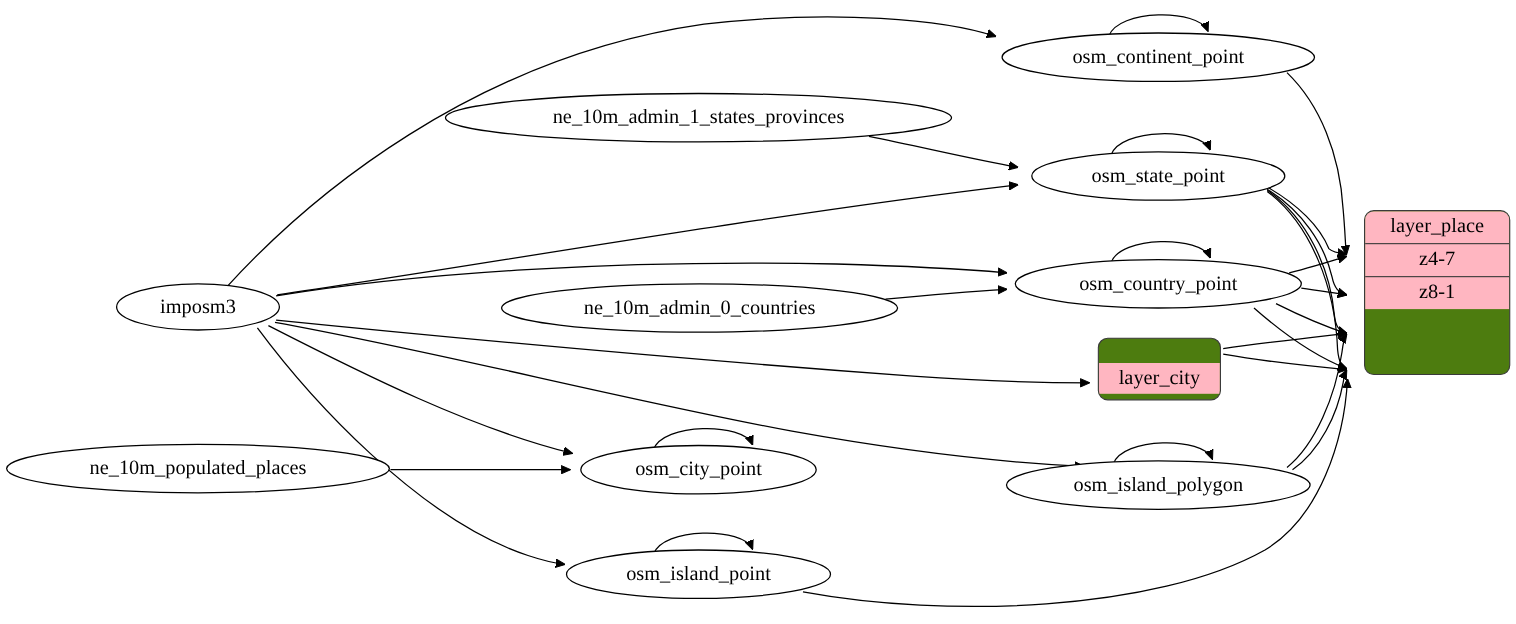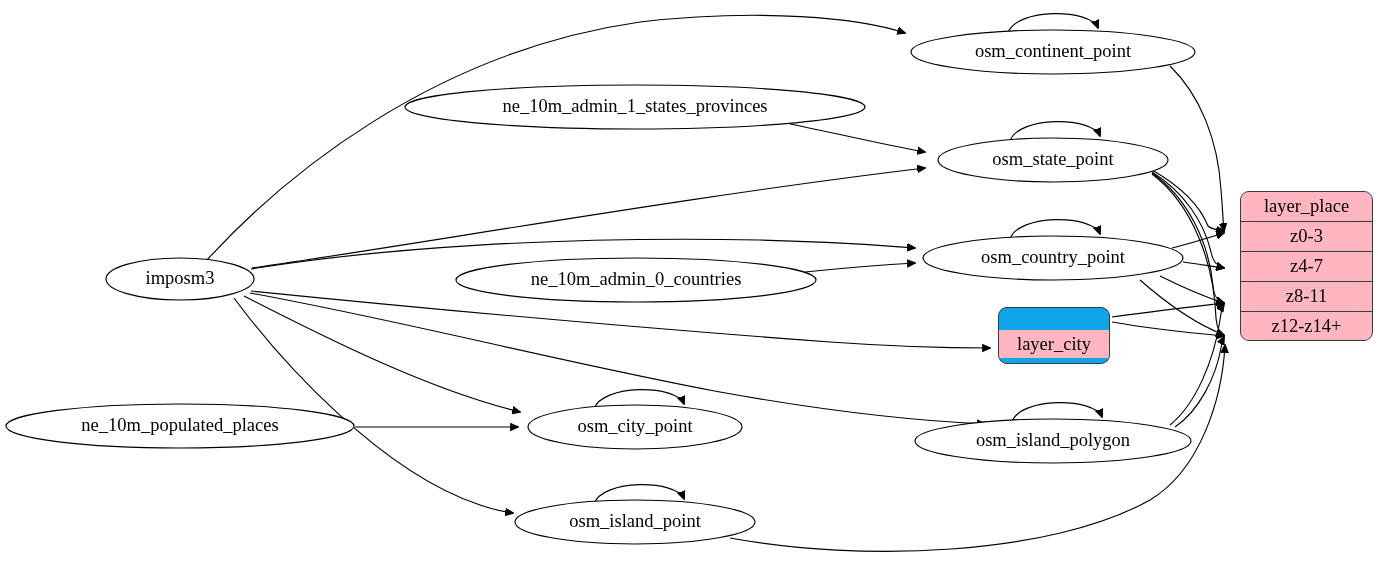--- a/index.html
+++ b/index.html
@@ -41,21 +41,21 @@
   }
   .node-label {
     font-family: "Liberation Serif", "DejaVu Serif", serif;
     font-size: 18.5px;
     fill: #000000;
     text-anchor: middle;
     dominant-baseline: middle;
   }
   .table-node {
     position: absolute;
-    background: #0ea5e9;
+    background: #4d7c0f;
     border: 1.4px solid #3a3a3a;
     border-radius: 9px;
     box-sizing: border-box;
     overflow: hidden;
   }
   .table-cell {
     font-family: "Liberation Serif", "DejaVu Serif", serif;
     font-size: 18.5px;
     color: #000000;
     text-align: center;
@@ -188,19 +188,17 @@
     </g>
   </svg>
 
   <div class="table-node" id="layer-city-node" style="left:998px; top:307px; width:112px; height:57px;">
     <div class="table-cell" style="height:28px;margin-top:22px;">layer_city</div>
     <div class="table-cell" style="height:28px;margin-top:45px;">z2-z14+</div>
   </div>
 
   <div class="table-node" id="layer-place-node" style="left:1240px; top:191px; width:133px; height:150px;">
     <div class="table-cell" style="height:29px;">layer_place</div>
-    <div class="table-cell" style="height:30px;">z0-3</div>
     <div class="table-cell" style="height:30px;">z4-7</div>
-    <div class="table-cell" style="height:30px;">z8-11</div>
-    <div class="table-cell" style="height:29px;">z12-z14+</div>
+    <div class="table-cell" style="height:30px;">z8-1</div>
   </div>
 
 </div>
 
 </body></html>

